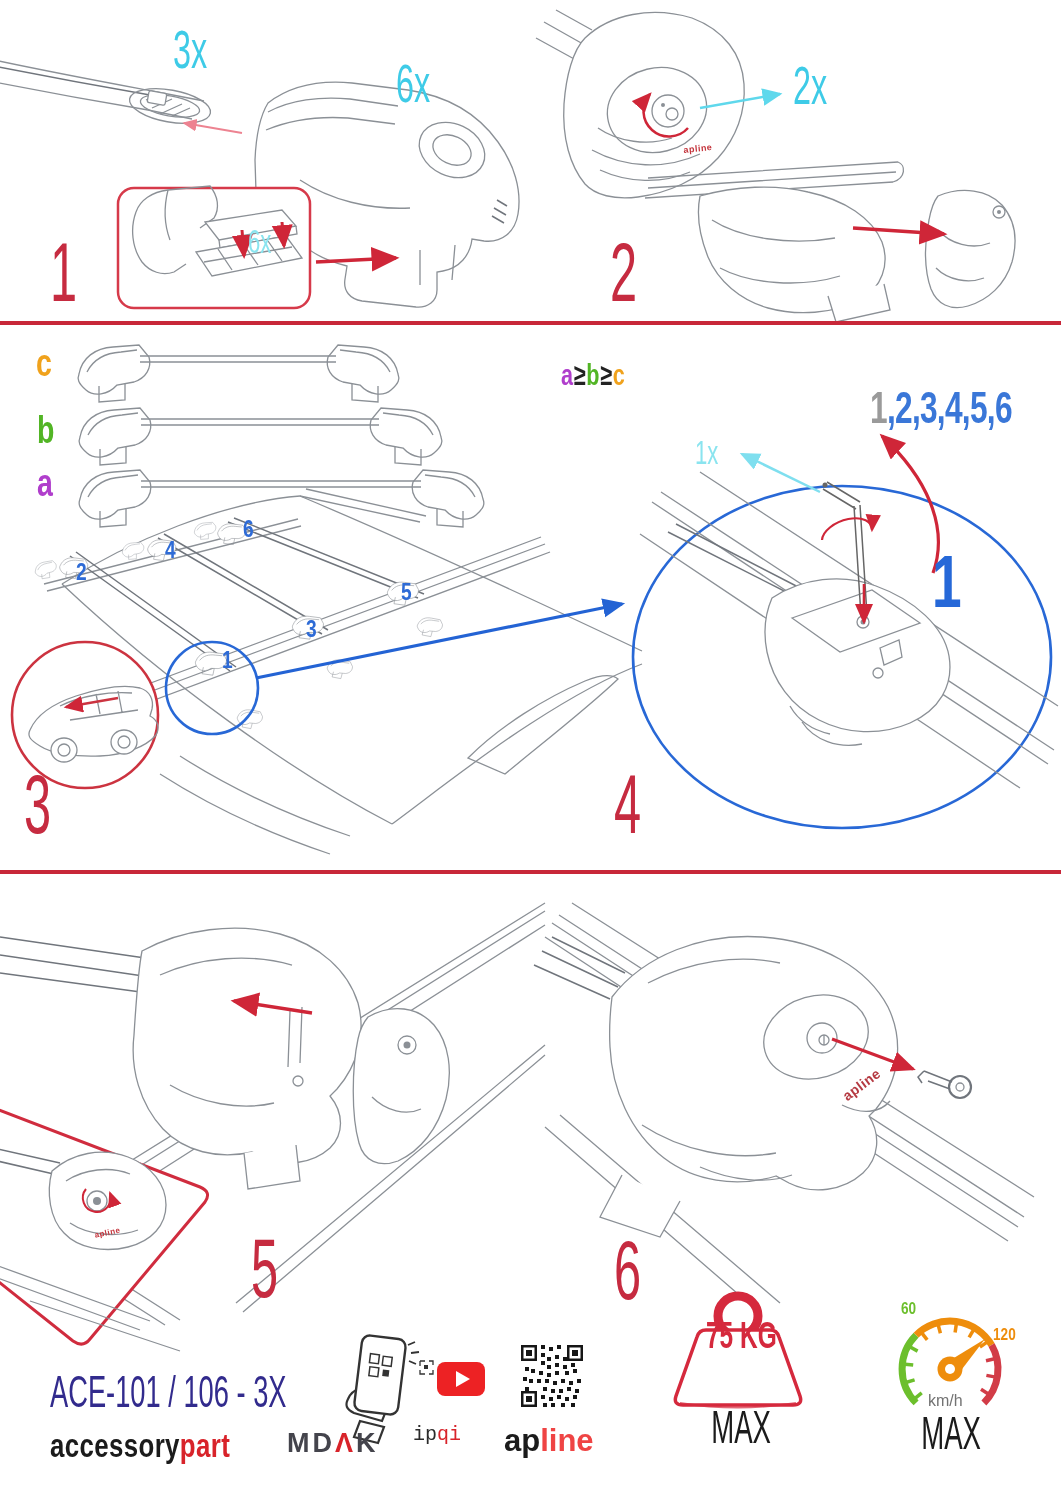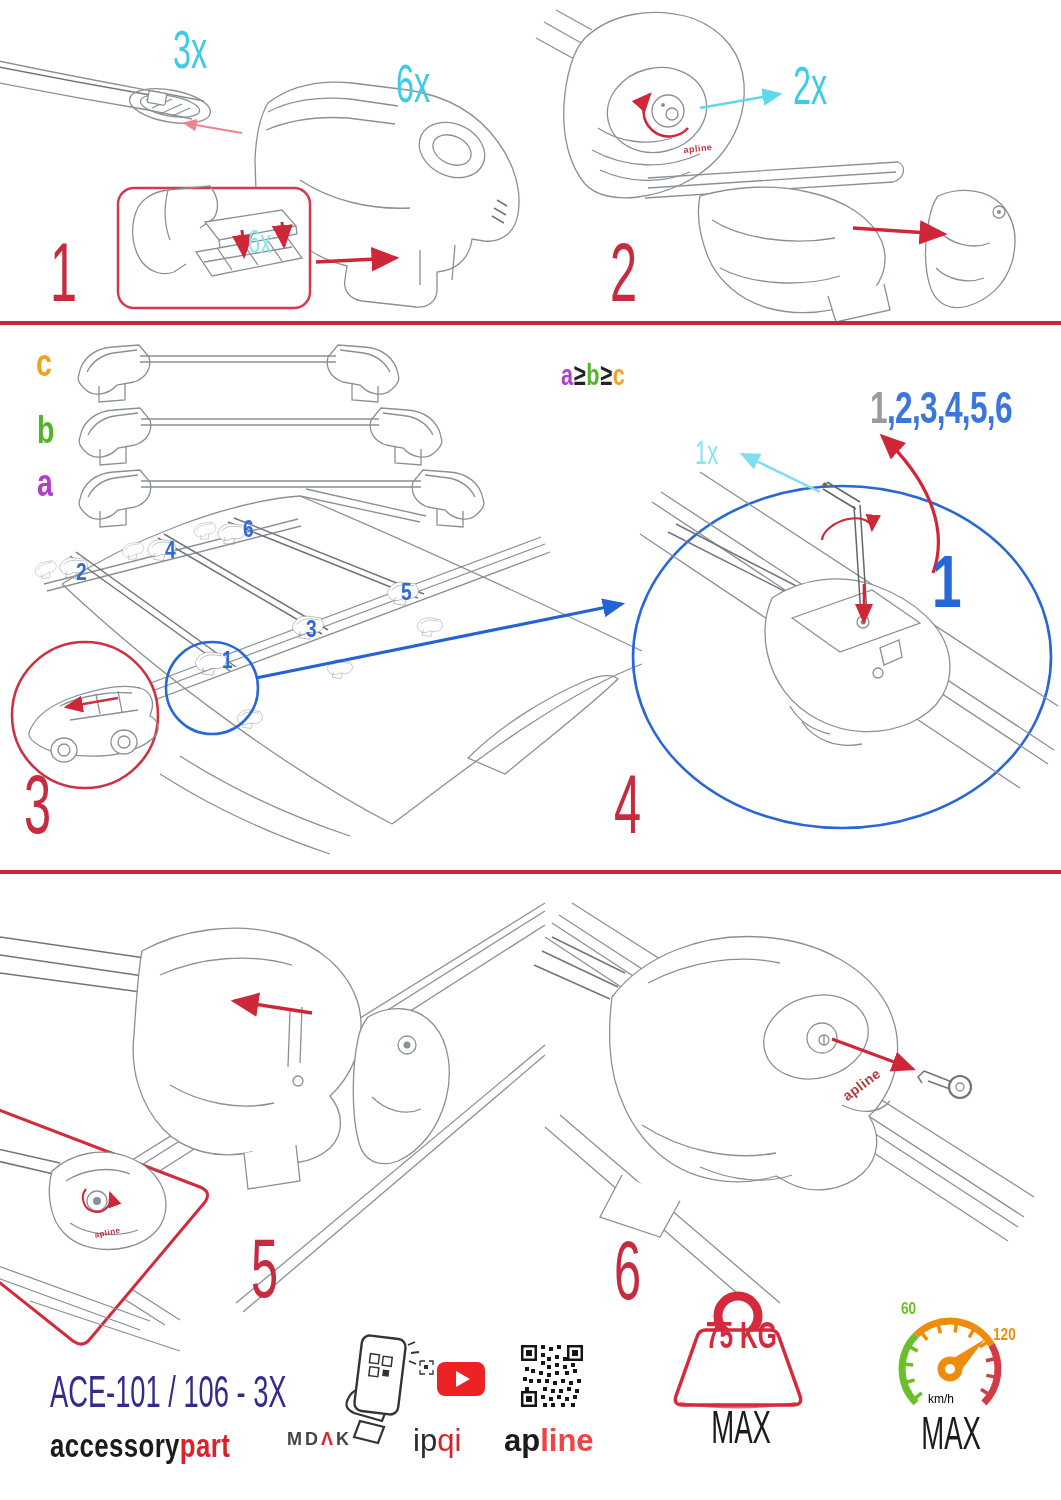--- a/index.html
+++ b/index.html
@@ -15,30 +15,30 @@
   .sizelabel{font-size:38px;font-weight:600;transform:scaleX(.75);}
   .c-or{color:#f0a21c;} .c-gr{color:#52b525;} .c-pu{color:#b03ecc;} .c-dk{color:#222;}
   .rule{font-size:30px;font-weight:700;transform:scaleX(.72);letter-spacing:1px;}
   .seq{font-size:44px;font-weight:600;transform:scaleX(.72);letter-spacing:-1px;}
   .seq .first{color:#9a9a9a;} .seq .rest{color:#3a77d8;}
   .bigone{font-size:74px;font-weight:700;color:#2668d8;transform:scaleX(.72);}
   .brand-tiny{font-size:9px;font-weight:700;color:#c4343c;letter-spacing:.5px;}
   .pcode{font-size:44px;font-weight:500;color:#322b8d;transform:scaleX(.62);}
   .apart{font-size:34px;font-weight:600;letter-spacing:.5px;transform:scaleX(.76);color:#1b1b1b;}
   .apart .red{color:#d8232a;}
-  .mdak{font-size:18px;font-weight:700;color:#44444c;letter-spacing:3px;}
+  .mdak{font-size:27px;font-weight:700;color:#44444c;letter-spacing:3px;}
   .mdak .red{color:#d8232a;}
-  .ipqi{font-size:31px;font-weight:500;color:#2b2b2b;} .ipqi .red{color:#d8232a;}
+  .ipqi{font-size:20px;font-weight:500;color:#2b2b2b;font-family:Liberation Mono, monospace;} .ipqi .red{color:#d8232a;}
   .apline{font-size:31px;font-weight:600;color:#1b1b1b;} .apline .red{color:#ef4444;}
   .wval{font-size:36px;font-weight:600;color:#d5293d;transform:scaleX(.68);transform-origin:center top;}
   .maxl{font-size:46px;font-weight:500;color:#1b1b1b;transform:scaleX(.6);transform-origin:center top;}
   .ctr{text-align:center;}
   .sp60{font-size:17px;font-weight:700;color:#6cbf2c;transform:scaleX(.8);}
   .sp120{font-size:17px;font-weight:700;color:#ee8d0c;transform:scaleX(.8);}
-  .spunit{font-size:12px;font-weight:400;color:#000000;}
+  .spunit{font-size:16px;font-weight:400;color:#737373;}
   .ln{stroke:#8b9096;stroke-width:1.3;fill:none;}
   .lnf{stroke:#8b9096;stroke-width:1.3;fill:#fff;}
   .lnd{stroke:#70757c;stroke-width:1.5;fill:none;}
 </style>
 </head>
 <body>
 
 <div class="page">
 
   <svg width="1061" height="322" style="top:0">

